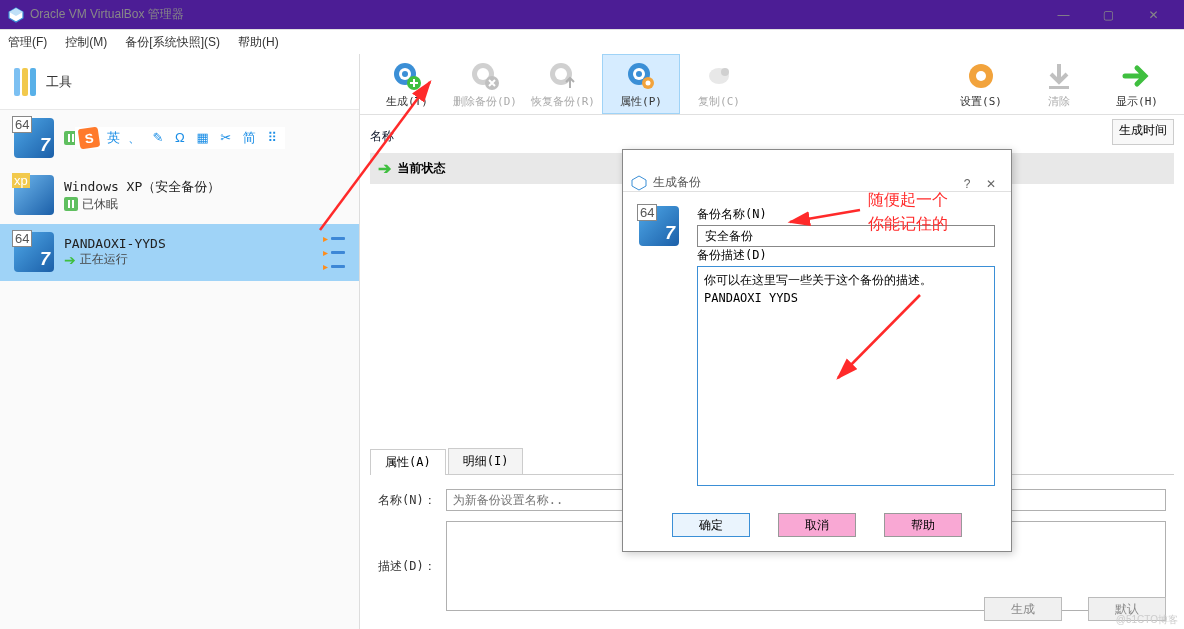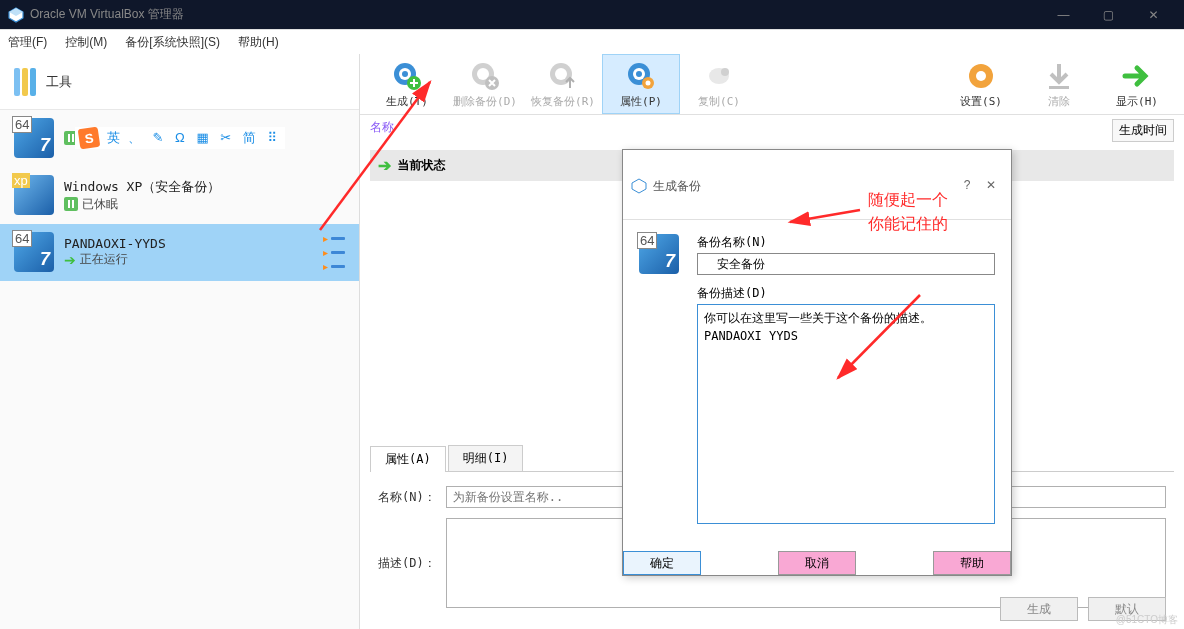--- a/index.html
+++ b/index.html
@@ -1,18 +1,18 @@
 <!DOCTYPE html>
 <html><head>
 <meta charset="utf-8">
 <style>
 * { box-sizing: border-box; margin: 0; padding: 0; font-family: "Microsoft YaHei", "Segoe UI", sans-serif; font-size: 12px; }
 body { background: #fff; width: 1184px; height: 629px; overflow: hidden; position: relative; }
 
-.titlebar { height: 30px; background: #0f172a; border-bottom: 1px solid #e0e0e0; display: flex; align-items: center; padding: 0 8px; color: #888; }
+.titlebar { height: 30px; background: #4c1d95; border-bottom: 1px solid #e0e0e0; display: flex; align-items: center; padding: 0 8px; color: #888; }
 .titlebar .app-icon { width: 16px; height: 16px; margin-right: 6px; }
 .titlebar .title { flex: 1; }
 .titlebar .win-btn { width: 45px; height: 30px; display: flex; align-items: center; justify-content: center; color: #888; }
 
 .menubar { height: 24px; display: flex; align-items: center; padding: 0 8px; gap: 18px; color: #333; }
 
 .main { display: flex; height: calc(100% - 54px); }
 .sidebar { width: 360px; border-right: 1px solid #ddd; background: #fafafa; }
 .content { flex: 1; display: flex; flex-direction: column; background: #fff; }
 
@@ -40,53 +40,53 @@
 .vm-item .menu-btn .line { width: 14px; height: 3px; background: #3d87d6; border-radius: 1px; }
 
 .toolbar { height: 64px; display: flex; align-items: center; padding: 0 8px; border-bottom: 1px solid #e0e0e0; }
 .tbtn { width: 78px; height: 60px; display: flex; flex-direction: column; align-items: center; justify-content: center; gap: 2px; border: 1px solid transparent; }
 .tbtn.active { background: #d6ecff; border: 1px solid #9fd3f7; }
 .tbtn .ic { width: 32px; height: 32px; display: flex; align-items: center; justify-content: center; }
 .tbtn .lbl { font-family: monospace; font-size: 11px; color: #333; }
 .tbtn.disabled .lbl { color: #aaa; }
 
 .cols { display: flex; padding: 4px 10px; }
-.cols .col-name { flex: 1; color: #8b5cf6; }
+.cols .col-name { flex: 1; color: #0f172a; margin-top: 9px; }
 .cols .col-time { padding: 2px 6px; border: 1px solid #ccc; background: #f8f8f8; }
 
 .state-row { margin: 4px 10px; padding: 6px 8px; background: #e8e8e8; display: flex; align-items: center; gap: 6px; font-weight: bold; }
 .state-row .arr { color: #3fbf3f; font-size: 16px; }
 
 .tabs { display: flex; margin: 260px 10px 0 10px; border-bottom: 1px solid #ccc; }
 .tab { padding: 4px 14px; border: 1px solid #ccc; border-bottom: none; background: #fff; margin-right: 2px; font-family: monospace; }
 .tab.active { background: #fff; position: relative; top: 1px; }
 .tab.inactive { background: #f4f4f4; }
 
 .form { padding: 14px 18px; }
 .form-row { display: flex; align-items: center; gap: 10px; margin-bottom: 10px; }
 .form-row label { font-family: monospace; color: #333; }
 .form-row input[type=text] { flex: 1; border: 1px solid #b0b0b0; padding: 3px 6px; color: #aaa; font-family: monospace; }
 .form-row textarea { flex: 1; border: 1px solid #b0b0b0; height: 90px; padding: 4px; resize: none; }
 
-.footer-btns { position: absolute; right: 18px; bottom: 8px; display: flex; gap: 10px; }
+.footer-btns { position: absolute; right: 18px; bottom: 8px; display: flex; gap: 26px; }
 .footer-btns button { width: 78px; height: 24px; background: #f0f0f0; border: 1px solid #bbb; color: #888; font-family: monospace; }
 
 
 .dialog { position: absolute; left: 622px; top: 149px; width: 390px; background: #fff; border: 1px solid #888; box-shadow: 2px 2px 8px rgba(0,0,0,.2); z-index: 20; }
-.dialog .dlg-title { height: 42px; display: flex; align-items: flex-start; padding: 0 8px; border-bottom: 1px solid #e0e0e0; color: #555; margin-top: 28px; }
+.dialog .dlg-title { height: 42px; display: flex; align-items: flex-end; padding: 0 8px; border-bottom: 1px solid #e0e0e0; color: #555; }
 .dialog .dlg-title .ic { width: 16px; height: 16px; margin-right: 6px; }
 .dialog .dlg-title .sp { flex: 1; }
 .dialog .dlg-title .x { width: 24px; text-align: center; color: #666; }
 .dialog .body { padding: 14px 16px; display: flex; gap: 14px; }
 .dialog .icon-col { width: 44px; }
 .dialog .fields { flex: 1; }
 .dialog label { font-family: monospace; display: block; margin-bottom: 2px; }
-.dialog input[type=text] { width: 100%; border: 1px solid #888; padding: 3px 19px; font-family: monospace; margin-bottom: 10px; }
+.dialog input[type=text] { width: 100%; border: 1px solid #888; padding: 3px 7px; font-family: monospace; }
 .dialog textarea { width: 100%; height: 220px; border: 1px solid #3b8fd6; padding: 4px 6px; font-family: monospace; resize: none; line-height: 1.5; }
-.dialog .btns { display: flex; justify-content: space-between; gap: 28px; padding: 10px 0 0; }
+.dialog .btns { display: flex; justify-content: center; gap: 28px; padding: 10px 0 14px; }
 .dialog .btns button { width: 78px; height: 24px; border: 1px solid #999; background: #f9a8d4; font-family: monospace; }
 .dialog .btns button.primary { border: 1px solid #3b8fd6; background: #eaf4fd; }
 
 
 .anno { position: absolute; color: #ff2a2a; font-size: 16px; font-weight: 500; z-index: 30; pointer-events: none; }
 .arrow-svg { position: absolute; z-index: 25; pointer-events: none; }
 
 .watermark { position: absolute; right: 6px; bottom: 2px; color: #ccc; font-size: 10px; }
 </style>
 </head>

